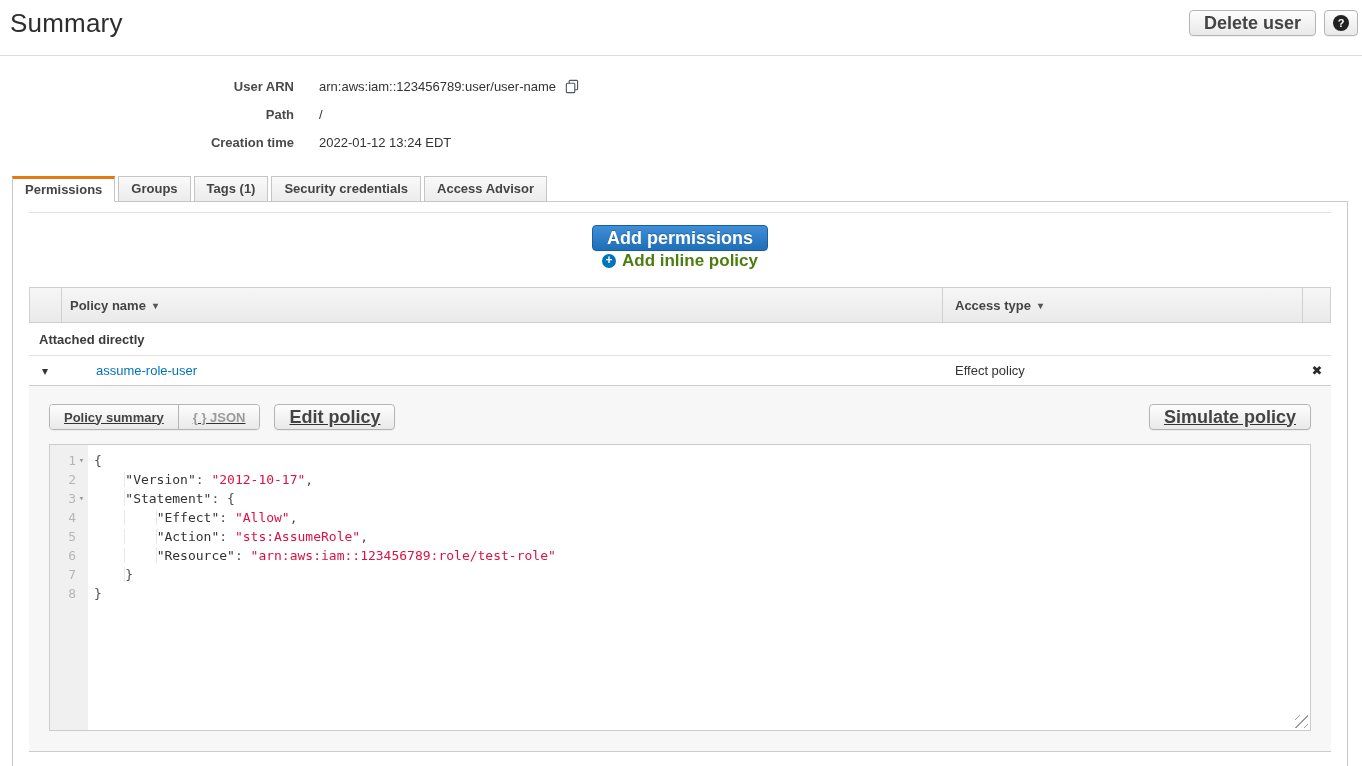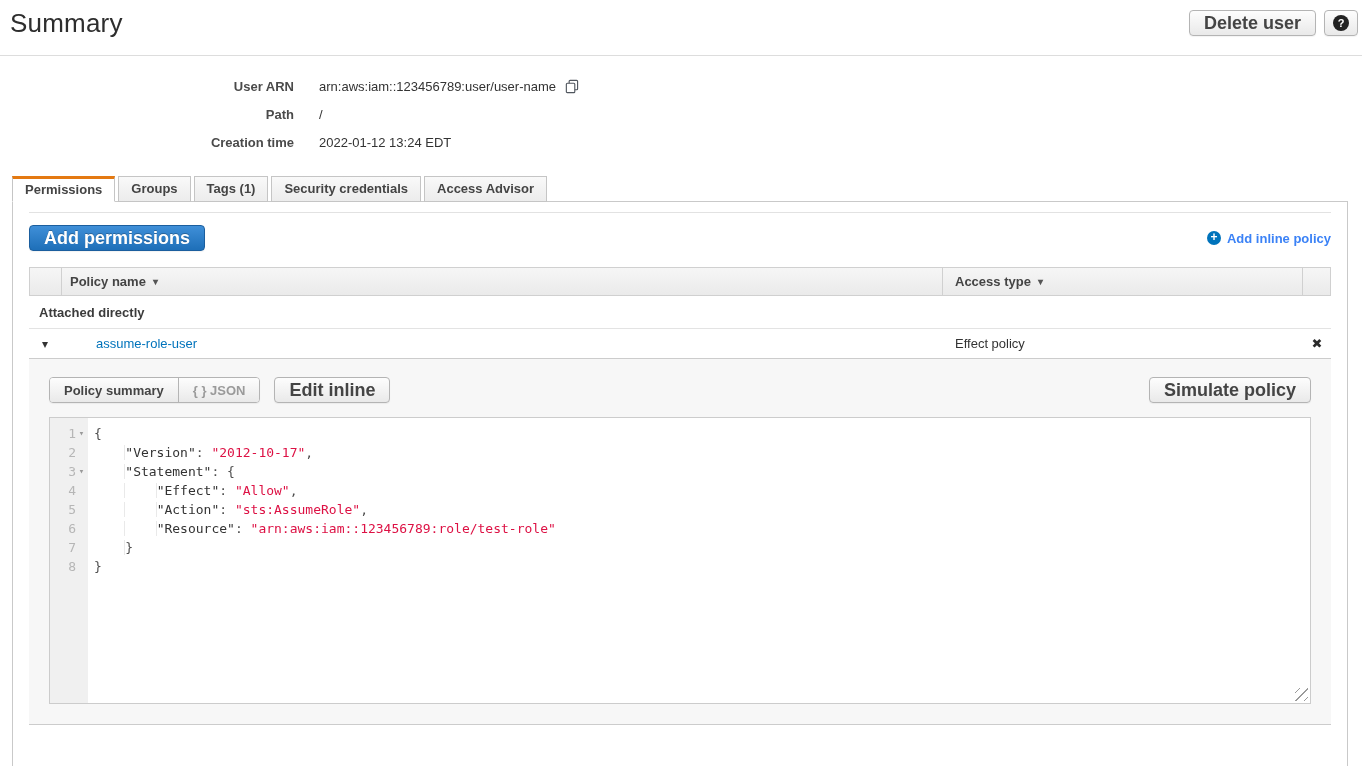--- a/index.html
+++ b/index.html
@@ -40,51 +40,51 @@
 
   
   .tab-panel { border:1px solid #c9c9c9; border-top:none; height:578px; overflow:hidden; background:#fff; }
 
   .section-head { display:flex; align-items:center; gap:10px; padding:15px 16px 0 16px;
     font-size:15px; color:#3f3f3f; cursor:pointer; }
   .caret-down::before { content:"▾"; }
   .section-caret { font-size:13px; color:#555; }
   .section-divider { border:none; border-top:1px solid #e2e2e2; margin:10px 16px 0 16px; }
 
-  .actions-row { display:flex; align-items:center; justify-content:space-between; margin:12px 16px 0 16px; }
-  .inline-link { display:inline-flex; align-items:center; gap:6px; color:#3b82f6;
-    font-size:13px; font-weight:bold; text-decoration:none; cursor:pointer;justify-content:center; }
+  .actions-row { display:flex; align-items:center; justify-content:space-between; margin:12px 16px 0 16px;flex-direction:column; }
+  .inline-link { display:inline-flex; align-items:center; gap:6px; color:#4d7c0f;
+    font-size:17px; font-weight:bold; text-decoration:none; cursor:pointer;justify-content:center; }
   .plus-circle { display:inline-block; width:14px; height:14px; border-radius:50%;
     background:#0073bb; color:#fff; font-size:12px; font-weight:bold; line-height:13px; text-align:center; }
   .plus-circle::before { content:"+"; }
 
   
   .ptable { margin:16px 16px 0 16px; font-size:13px; }
   .t-head { display:flex; background:linear-gradient(#f6f6f6,#eaeaea);
-    border:1px solid #d0d0d0; height:29px; align-items:stretch; font-weight:bold; color:#444; }
+    border:1px solid #d0d0d0; height:36px; align-items:stretch; font-weight:bold; color:#444; }
   .t-c1 { width:32px; display:flex; align-items:center; justify-content:center; }
   .t-c2 { flex:1; display:flex; align-items:center; padding-left:8px; }
   .t-c3 { width:360px; display:flex; align-items:center; padding-left:12px; }
   .t-c4 { width:28px; display:flex; align-items:center; justify-content:center; }
   .t-head .t-c1 { border-right:1px solid #d0d0d0; }
   .t-head .t-c3 { border-left:1px solid #d0d0d0; }
   .t-head .t-c4 { border-left:1px solid #d0d0d0; }
   .sort-caret { font-size:10px; color:#555; margin-left:7px; }
   .group-row { background:#fff; border-bottom:1px solid #e3e3e3; height:33px;
     display:flex; align-items:center; padding-left:10px; font-weight:bold; color:#3b3b3b; }
   .policy-row { display:flex; height:30px; align-items:stretch; background:#fff; border-bottom:1px solid #ccc; }
   .row-caret { font-size:12px; color:#333; cursor:pointer; }
   .policy-row .t-c2 { padding-left:35px; }
   .policy-link { color:#0073bb; text-decoration:none; cursor:pointer; }
   .x-icon { color:#2b2b2b; font-size:13px; cursor:pointer; }
   .x-icon::before { content:"✖"; }
 
   
   .expanded { background:#f7f7f7; border-bottom:1px solid #ccc; padding:18px 20px 20px 20px; }
-  .policy-toolbar { display:flex; justify-content:space-between; }
+  .policy-toolbar { display:flex; justify-content:space-between;text-decoration:underline; }
   .toolbar-left { display:flex; align-items:center; }
   .seg-group { display:inline-flex; border:1px solid #b4b4b4; border-radius:4px; overflow:hidden;
     box-shadow:0 1px 1px rgba(0,0,0,.05); }
   .seg { height:24px; display:inline-flex; align-items:center; padding:0 14px;
     font-size:13px; font-weight:bold; color:#444; background:linear-gradient(#fdfdfd,#e9e9e9); cursor:pointer; }
   .seg + .seg { border-left:1px solid #b4b4b4; }
   .seg.muted { color:#9a9a9a; }
   .edit-btn { margin-left:14px; }
 
   
@@ -193,21 +193,21 @@
         </div>
       </div>
 
       <div class="expanded">
         <div class="policy-toolbar">
           <div class="toolbar-left">
             <div class="seg-group">
               <span class="seg">Policy summary</span>
               <span class="seg muted">{ } JSON</span>
             </div>
-            <button class="btn edit-btn">Edit inline</button>
+            <button class="btn edit-btn">Edit policy</button>
           </div>
           <button class="btn">Simulate policy</button>
         </div>
 
         <div class="editor">
           <div class="gutter">
               <div class="g-cell">
                 <span class="g-num">1</span>
                 <span class="g-fold">▾</span>
               </div>

